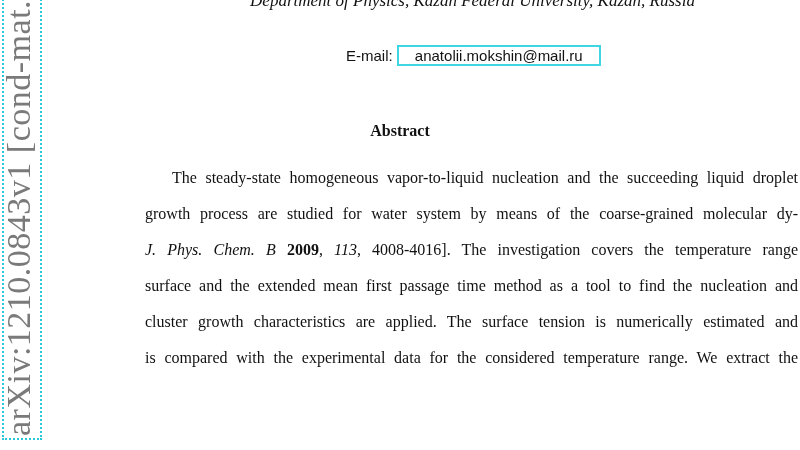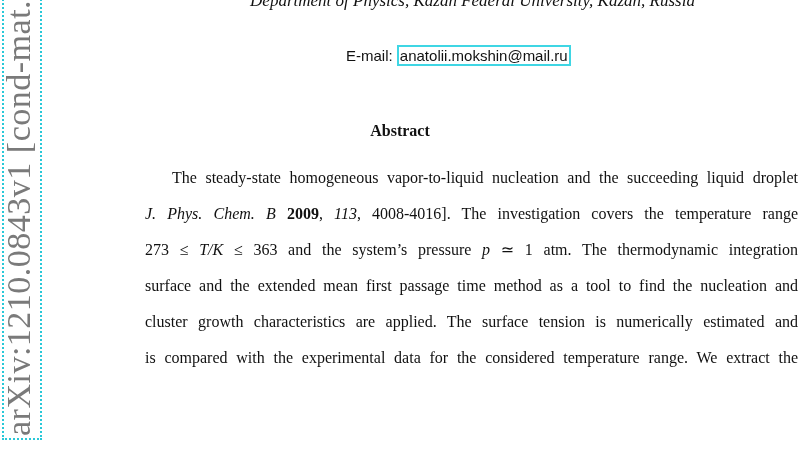--- a/index.html
+++ b/index.html
@@ -58,21 +58,21 @@
       position: absolute;
       top: 47px;
       left: 346px;
       font-family: "Liberation Sans", sans-serif;
       font-size: 15px;
       color: #111;
       white-space: nowrap;
     }
     .email-link {
       border: 2px solid #3fd6e4;
-      padding: 0 1px;
+      padding: 0 16px;
       color: #111;
       text-decoration: none;
       text-align: center;
     }
     .abstract-heading {
       position: absolute;
       top: 122px;
       left: 0;
       width: 800px;
       box-sizing: border-box;
@@ -113,18 +113,18 @@
 </div>
 
 <div class="email-line">
   <span>E-mail: </span><a class="email-link">anatolii.mokshin@mail.ru</a>
 </div>
 
 <div class="abstract-heading">Abstract</div>
 
 <div class="abstract-body" id="abstract-body">
     <div class="abs-line first"><span>The steady-state homogeneous vapor-to-liquid nucleation and the succeeding liquid droplet</span></div>
+    <div class="abs-line"><span>growth process are studied for water system by means of the coarse-grained molecular dy-</span></div>
     <div class="abs-line"><span class="it">J. Phys.  Chem.  B</span><span> </span><span class="bf">2009</span><span>, </span><span class="it">113</span><span>, 4008-4016].  The investigation covers the temperature range</span></div>
-    <div class="abs-line"><span>273 ≤ </span><span class="it">T/K</span><span> ≤ 363 and the system’s pressure </span><span class="it">p</span><span> ≃ 1 atm.  The thermodynamic integration</span></div>
     <div class="abs-line"><span>surface and the extended mean first passage time method as a tool to find the nucleation and</span></div>
     <div class="abs-line"><span>cluster growth characteristics are applied.  The surface tension is numerically estimated and</span></div>
     <div class="abs-line"><span>is compared with the experimental data for the considered temperature range. We extract the</span></div>
   </div>
 
 </body></html>

